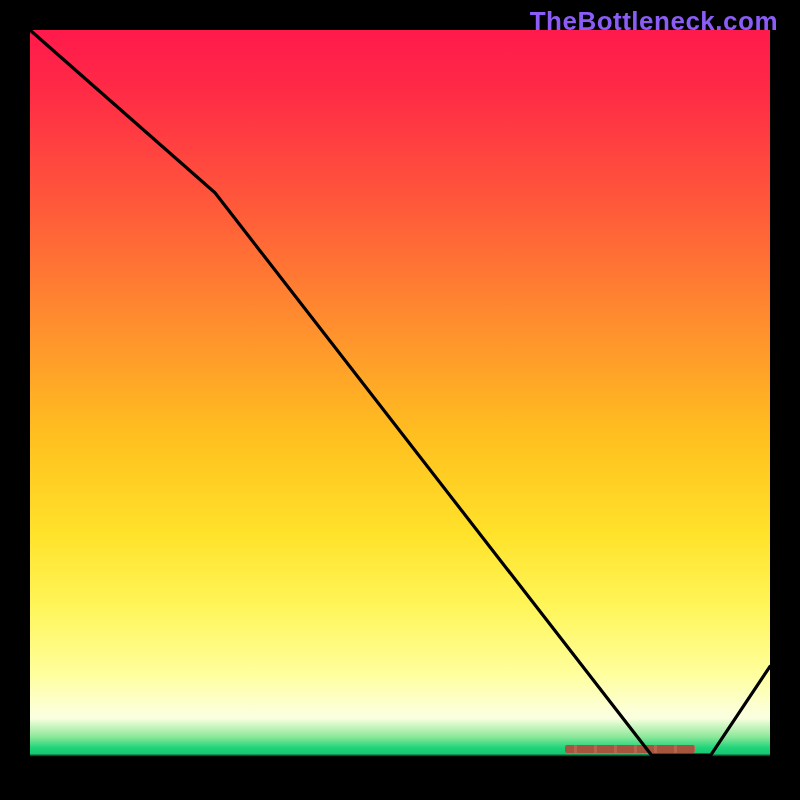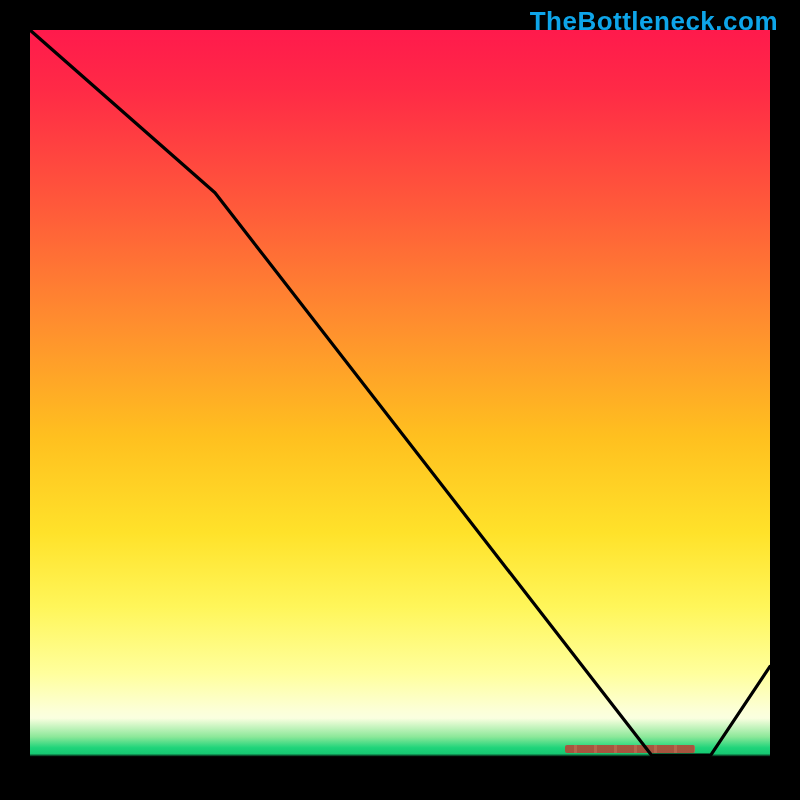--- a/index.html
+++ b/index.html
@@ -3,21 +3,21 @@
 <meta charset="utf-8">
 <style>
   html,body{margin:0;padding:0;width:800px;height:800px;background:#000;}
   .watermark{
     position:absolute;
     top:6px;
     right:22px;
     font-family:Arial,Helvetica,sans-serif;
     font-size:26px;
     font-weight:bold;
-    color:#0ea5e9;
+    color:#8b5cf6;
     letter-spacing:0.5px;
   }
   .plot-wrap{
     position:absolute;
     left:30px;
     top:30px;
     width:740px;
     height:740px;
     background:#000;
   }

